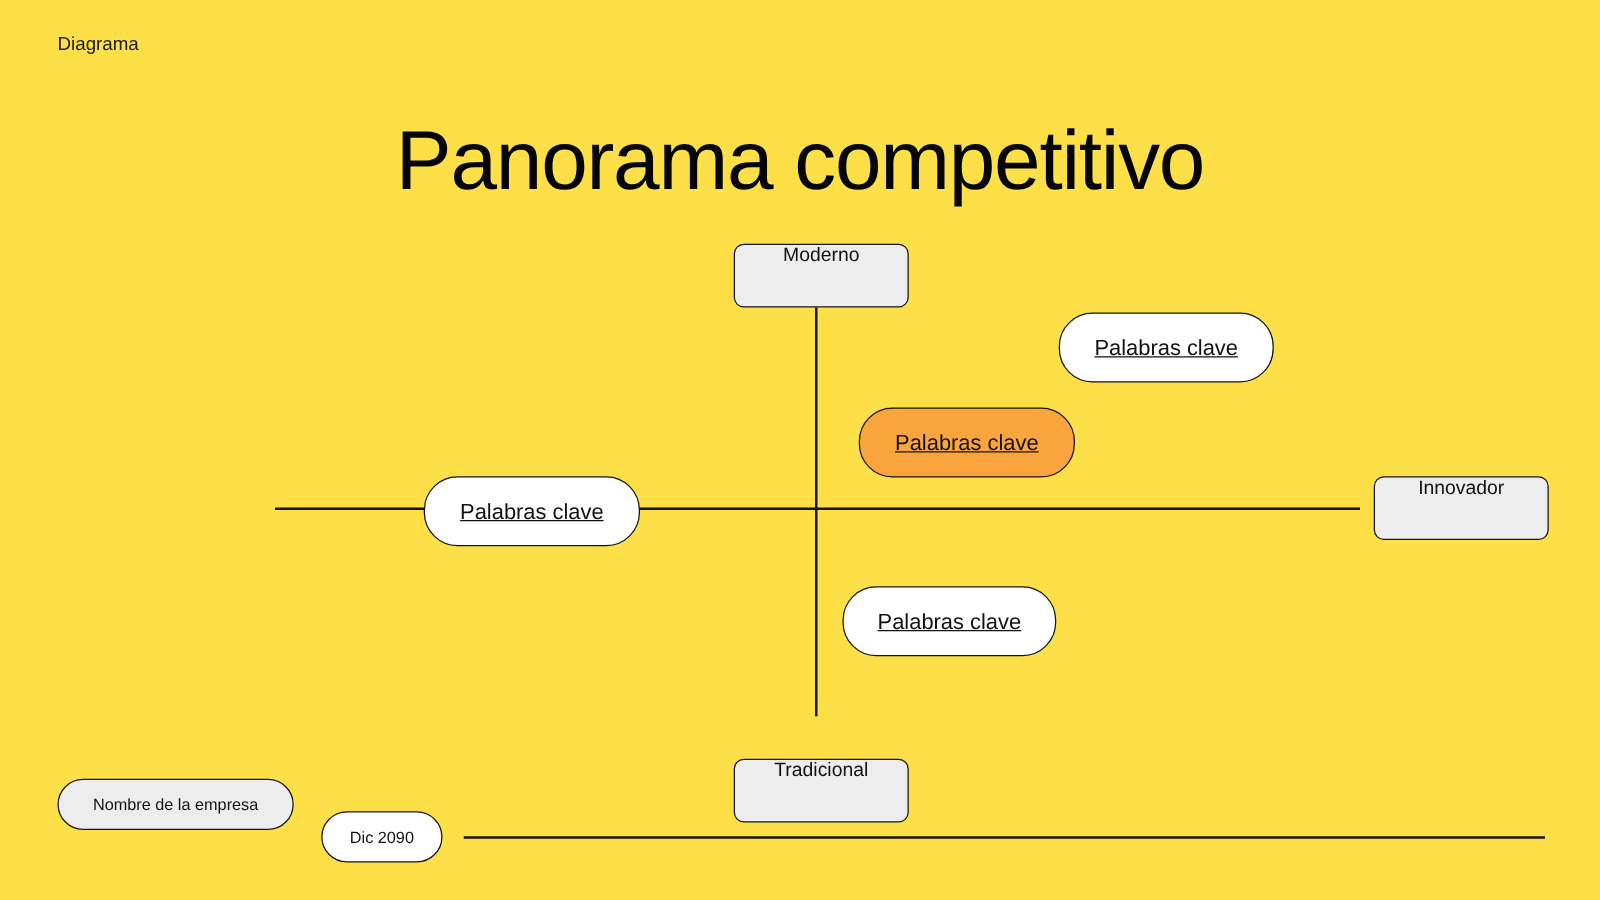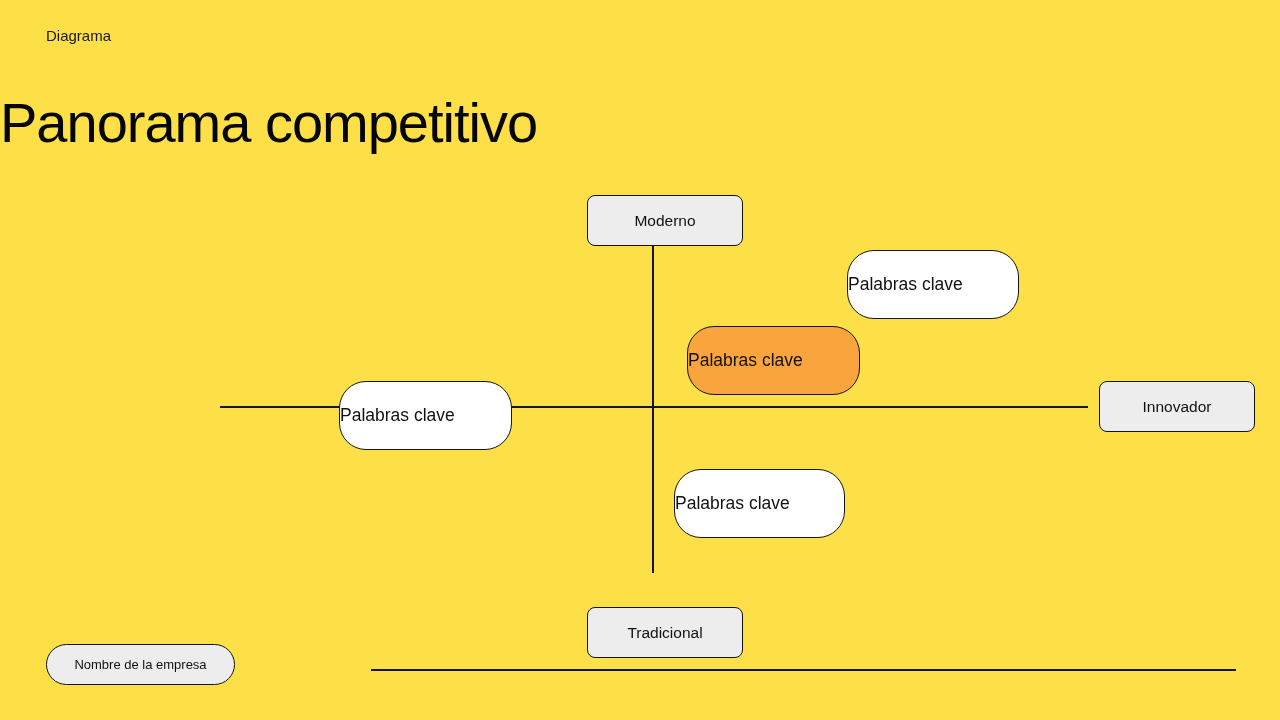--- a/index.html
+++ b/index.html
@@ -11,54 +11,55 @@
     color:#111;
     overflow:hidden;
     padding-left:13px;
   }
   .page-label{
     position:absolute;left:46px;top:27px;
     font-size:15px;color:#1a1a1a;
   }
   .slide-title{
     position:absolute;left:0;top:90px;width:1280px;
-    font-size:56px;font-weight:400;letter-spacing:-1px;
+    text-align:center;
+    font-size:67px;font-weight:400;letter-spacing:-1px;
     color:#050505;
   }
   .axis-line{position:absolute;background:#141414;}
   .axis-line.v{left:652px;top:246px;width:2px;height:327px;}
   .axis-line.h{left:220px;top:406px;width:868px;height:2px;}
   .axis-box{
-    position:absolute;width:156px;height:51px;
+    position:absolute;width:140px;height:51px;
     background:#EDEDED;border:1.5px solid #141414;border-radius:8px;
-    display:flex;align-items:center;justify-content:center;
+    display:flex;justify-content:center;
     font-size:15.5px;box-sizing:border-box;
   }
   .axis-box.top{left:587px;top:195px;}
   .axis-box.bottom{left:587px;top:572px;margin-top:35px;}
   .axis-box.left{left:88px;top:381px;}
   .axis-box.right{left:1087px;top:381px;margin-left:12px;}
   .keyword-pill{
-    position:absolute;height:69px;
+    position:absolute;height:56px;
     background:#FFFFFF;border:1.5px solid #141414;border-radius:27px;
-    display:flex;align-items:center;
-    font-size:17.5px;box-sizing:border-box;
+    display:flex;align-items:center;justify-content:center;
+    font-size:17.5px;box-sizing:border-box;text-decoration:underline;
   }
   .keyword-pill.orange{background:#F9A43D;}
   .kw-top-right{left:847px;top:250px;width:172px;}
   .kw-center-right{left:687px;top:326px;width:173px;}
   .kw-left-axis{left:339px;top:381px;width:173px;}
   .kw-bottom-center{left:674px;top:469px;width:171px;}
   .footer-pill{
     position:absolute;height:41px;
     border:1.5px solid #141414;border-radius:21px;
     display:flex;align-items:center;justify-content:center;
     font-size:13px;box-sizing:border-box;background:#FFFFFF;
   }
-  .footer-pill.company{left:46px;top:644px;width:189px;background:#EDEDED;}
+  .footer-pill.company{left:46px;top:623px;width:189px;background:#EDEDED;}
   .footer-pill.date{left:257px;top:649px;width:97px;}
   .footer-line{
     position:absolute;left:371px;top:669px;width:865px;height:1.6px;
     background:#141414;
   }
 </style>
 </head>
 <body>
 
 <div class="canvas">
@@ -89,15 +90,18 @@
   <div class="keyword-pill kw-left-axis">
     <span>Palabras clave</span>
   </div>
   <div class="keyword-pill kw-bottom-center">
     <span>Palabras clave</span>
   </div>
 
   <div class="footer-pill company">
     <span>Nombre de la empresa</span>
   </div>
+  <div class="footer-pill date">
+    <span>Dic 2090</span>
+  </div>
   <div class="footer-line"></div>
 
 </div>
 
 </body></html>

